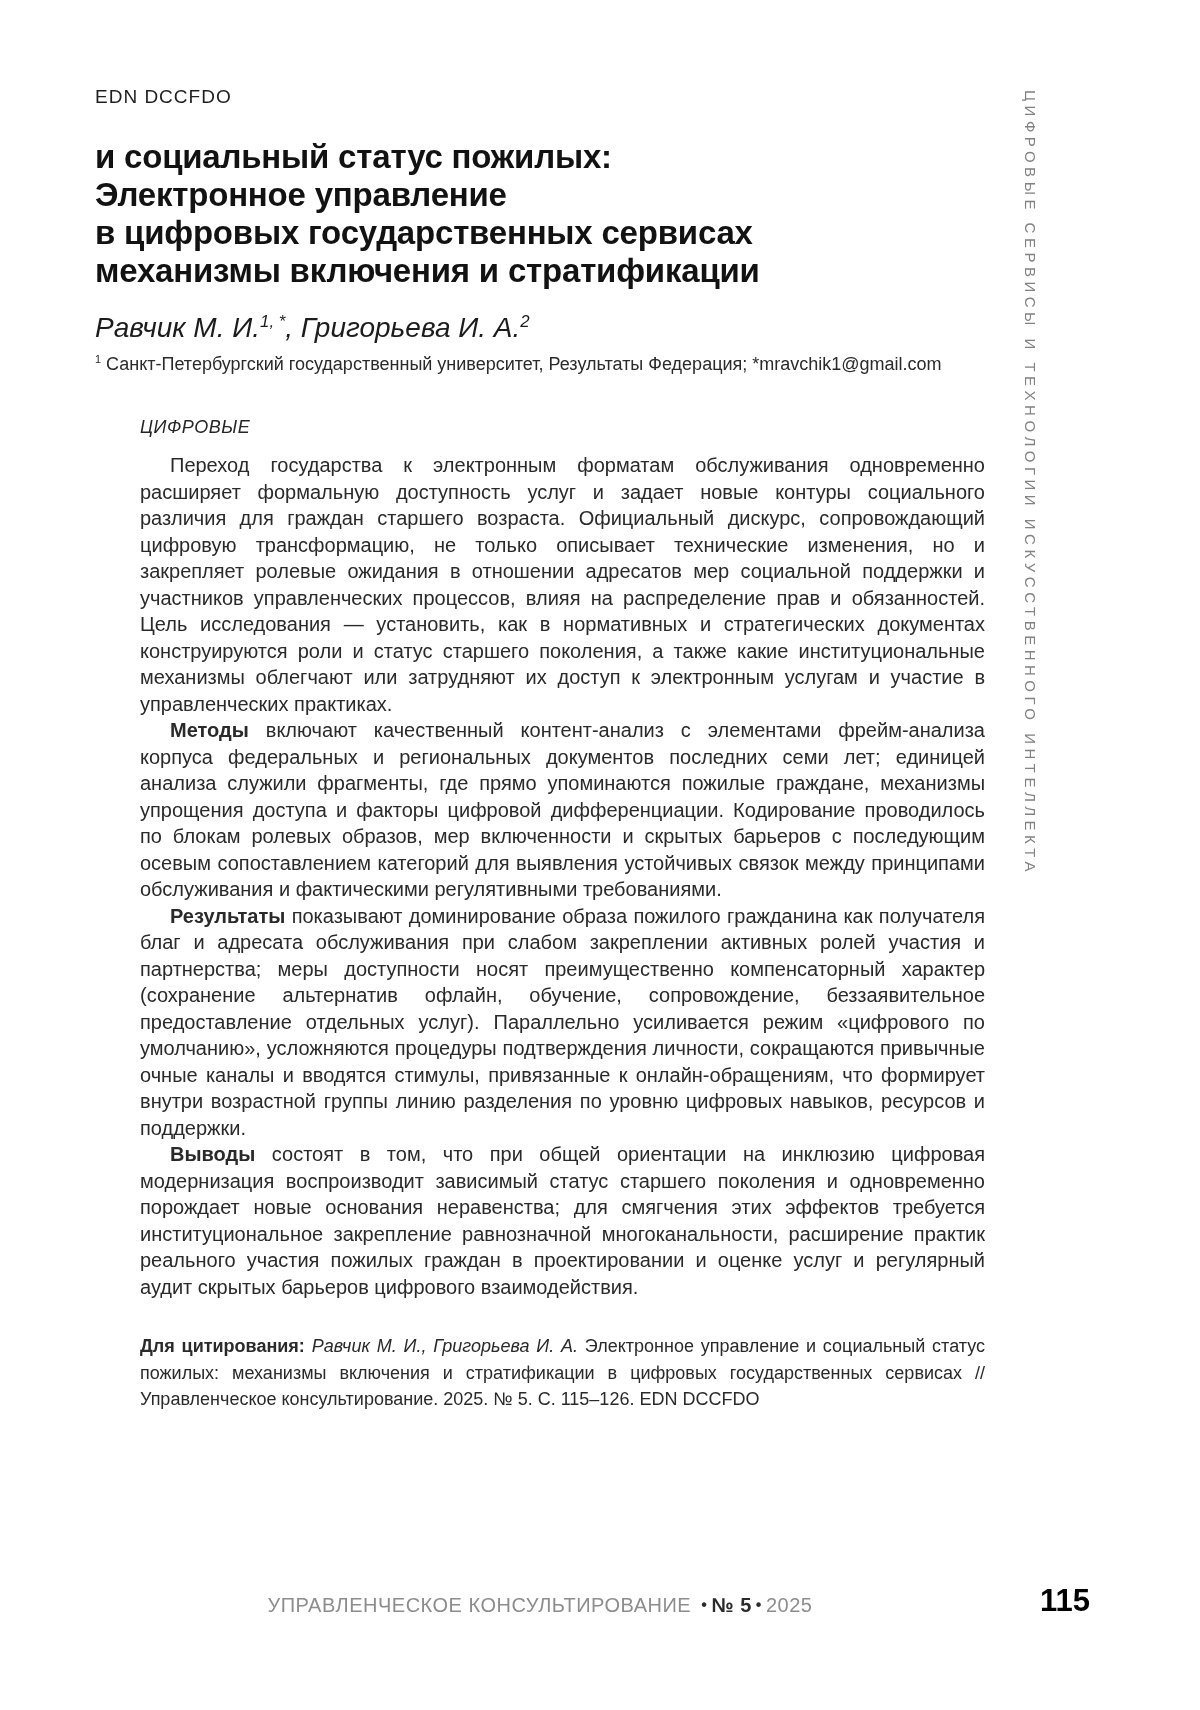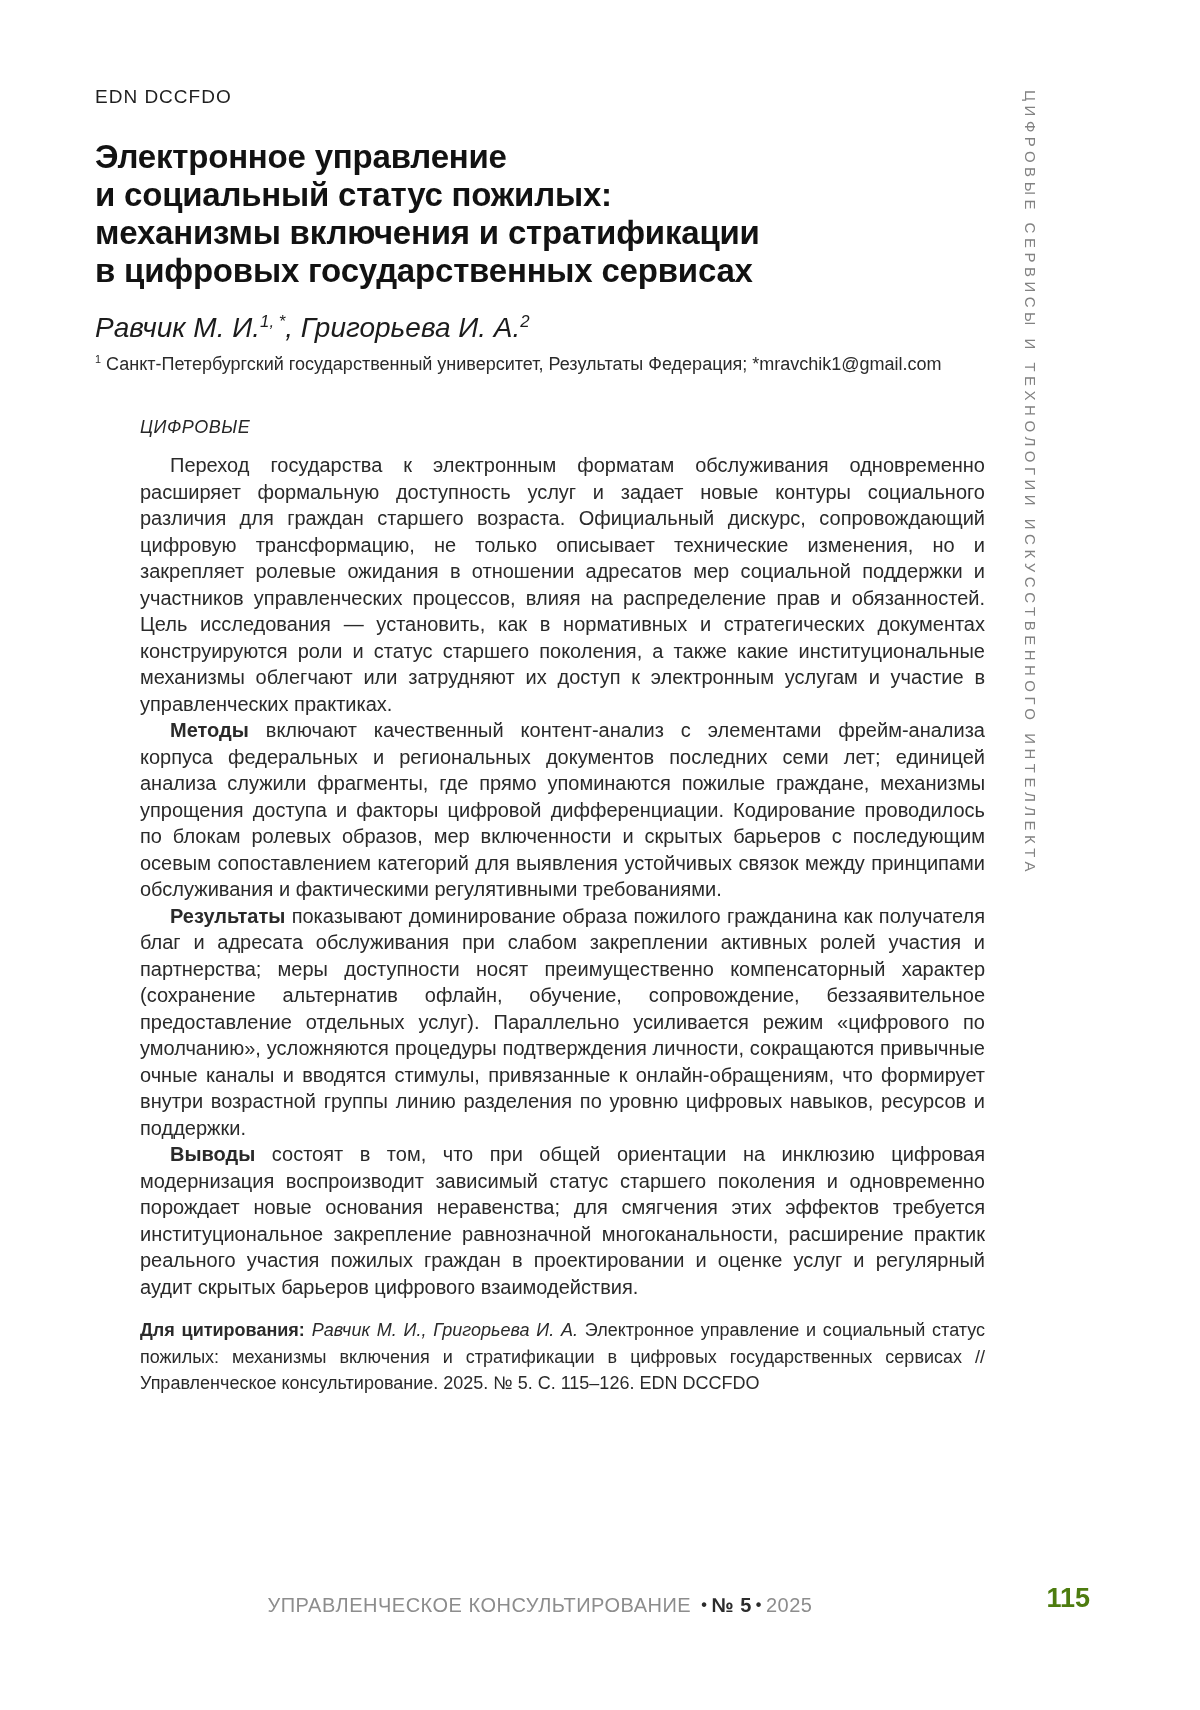--- a/index.html
+++ b/index.html
@@ -17,49 +17,49 @@
   .authors{margin-top:22px;font-size:28px;font-style:italic;color:#1c1c1c;}
   .authors sup, .aff sup{font-size:60%;line-height:0;}
   .aff-block{margin-top:8px;}
   .aff{font-size:18px;line-height:25px;color:#2a2a2a;text-align:left;}
   .abstract{margin-left:45px;width:845px;margin-top:40px;}
   .abstract-heading{font-size:18px;font-style:italic;color:#262626;margin-bottom:14px;letter-spacing:0.5px;}
   .abs-p{font-size:20px;line-height:26.5px;text-align:justify;text-indent:30px;margin:0;color:#2a2a2a;}
   .abs-p .lead{font-weight:700;}
   .kw{margin-top:13px;font-size:18px;line-height:26.5px;text-align:justify;color:#2a2a2a;}
   .kw .kw-label{font-style:italic;}
-  .cite{margin-top:17px;font-size:18px;line-height:26.5px;text-align:justify;color:#2a2a2a;}
+  .cite{margin-top:33px;font-size:18px;line-height:26.5px;text-align:justify;color:#2a2a2a;}
   .cite .cite-label{font-weight:700;}
   .cite .cite-authors{font-style:italic;}
   .side-rotated{
     position:absolute;top:90px;left:1022px;height:1400px;
     writing-mode:vertical-rl;text-orientation:sideways;
     font-size:15px;letter-spacing:4.5px;color:#828282;white-space:nowrap;
   }
   .footer{position:absolute;top:1594px;left:95px;width:890px;text-align:center;
     font-size:20px;color:#8d8d8d;letter-spacing:0.5px;white-space:nowrap;}
   .footer .issue{color:#2b2b2b;font-weight:700;}
   .footer .dot{color:#2b2b2b;font-weight:700;font-size:16px;vertical-align:2px;padding:0 4px;}
   .page-num{position:absolute;top:1583px;left:1000px;width:90px;text-align:right;
-    font-size:27px;font-weight:700;color:#4d7c0f;}
+    font-size:31px;font-weight:700;color:#000000;}
 </style>
 </head>
 <body>
 
 <div class="page">
 
   <div class="main-col">
 
     <div class="edn">EDN DCCFDO</div>
 
     <h1 class="title">
+      <span class="tl">и социальный статус пожилых:</span>
       <span class="tl">Электронное управление</span>
-      <span class="tl">и социальный статус пожилых:</span>
+      <span class="tl">в цифровых государственных сервисах</span>
       <span class="tl">механизмы включения и стратификации</span>
-      <span class="tl">в цифровых государственных сервисах</span>
     </h1>
 
     <div class="authors"><span>Равчик М. И.</span><sup>1, *</sup><span>, </span><span>Григорьева И. А.</span><sup>2</sup></div>
 
     <div class="aff-block">
       <div class="aff"><sup>1</sup><span> Санкт-Петербургский государственный университет, Результаты Федерация; *mravchik1@gmail.com</span></div>
     </div>
 
     <div class="abstract">
       <div class="abstract-heading">ЦИФРОВЫЕ</div>

